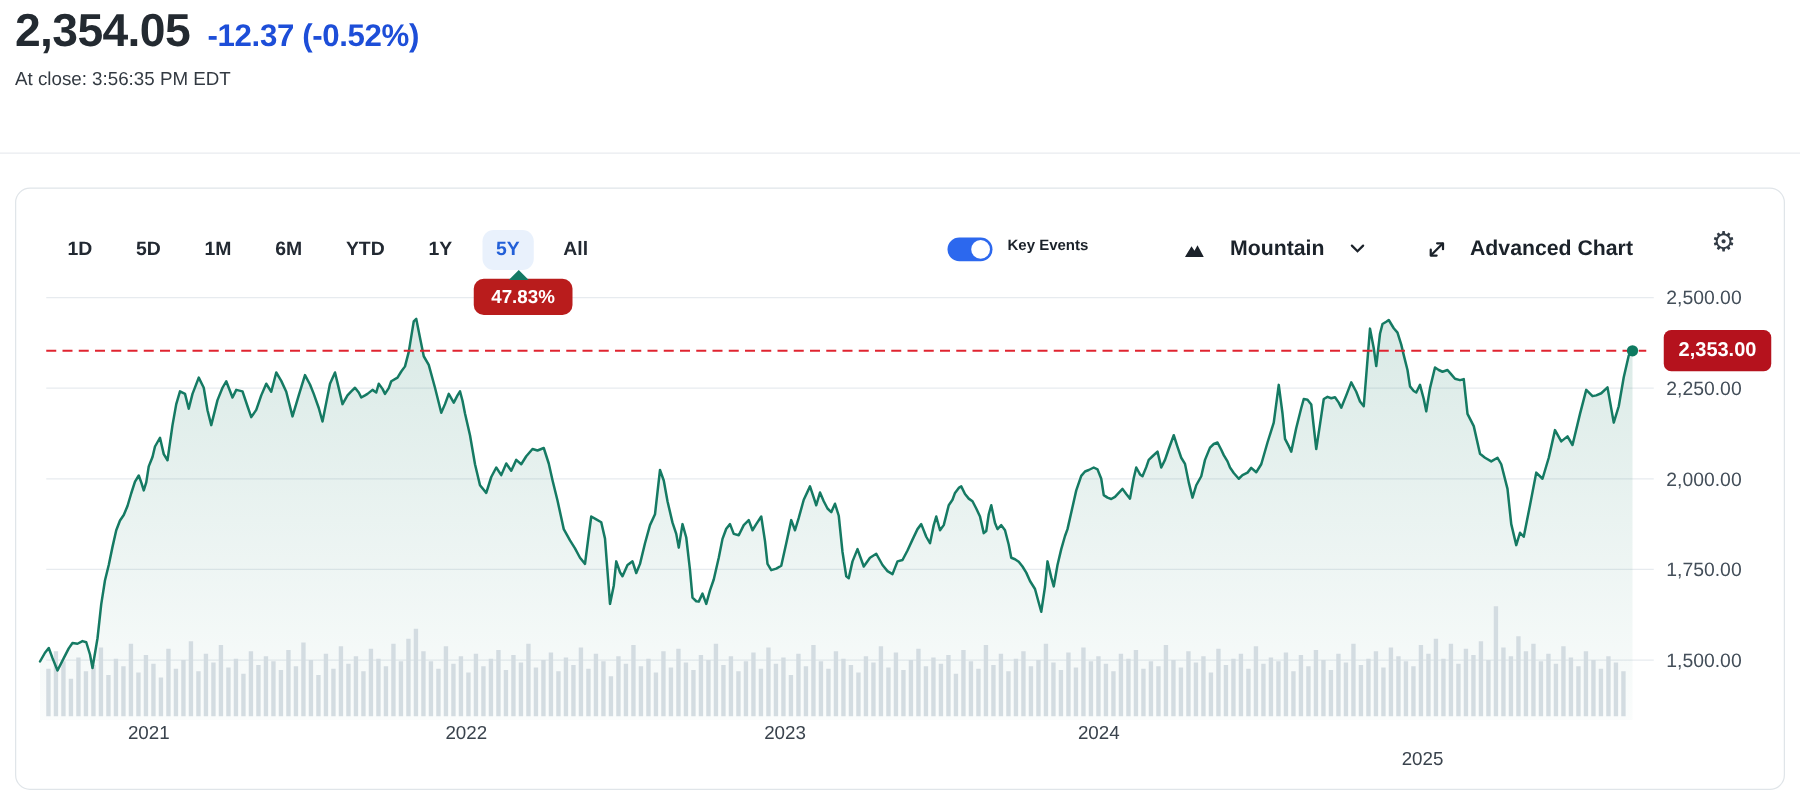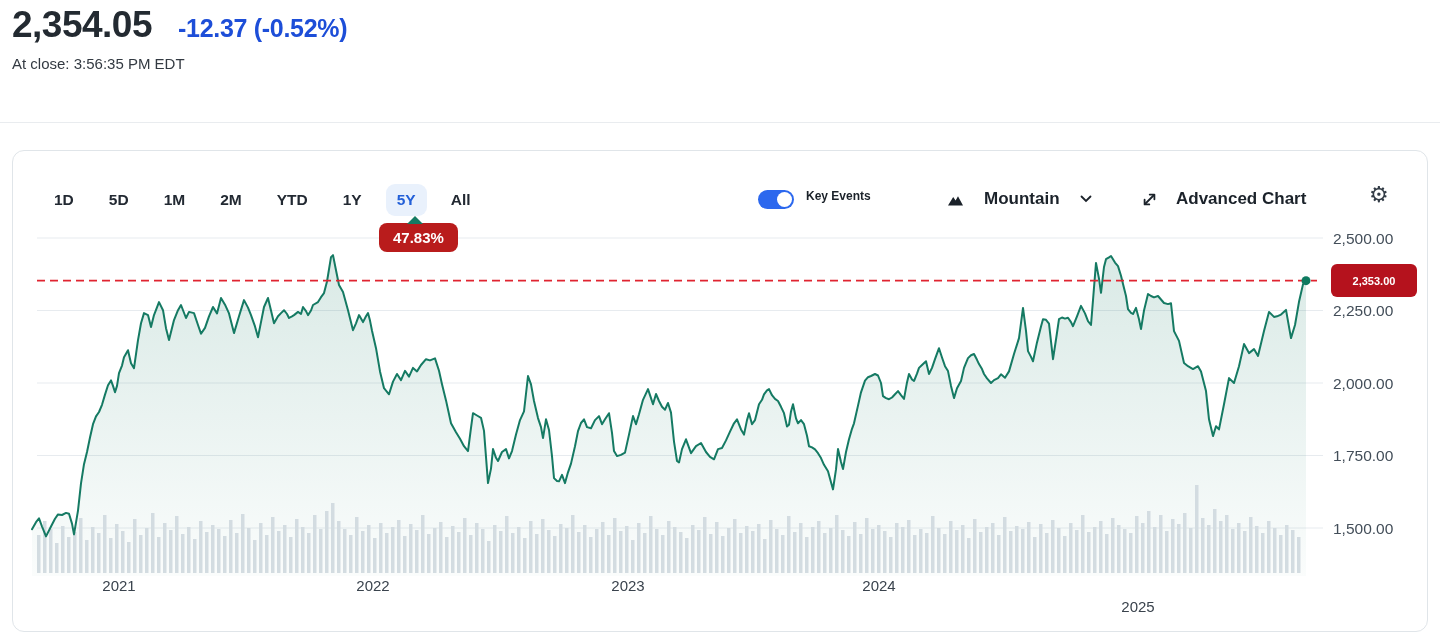--- a/index.html
+++ b/index.html
@@ -1,19 +1,19 @@
 <!DOCTYPE html>
 <html><head>
 <meta charset="utf-8">
 <style>
   html,body{margin:0;padding:0;background:#ffffff;}
   body{width:1440px;height:633px;overflow:hidden;position:relative;
        font-family:"Liberation Sans","DejaVu Sans",sans-serif;color:#232a31;}
   .hdr{position:absolute;left:12px;top:4px;}
-  .price-row{display:flex;align-items:baseline;gap:26px;}
+  .price-row{display:flex;align-items:baseline;gap:14px;}
   .price{font-size:37px;font-weight:800;letter-spacing:-0.5px;color:#232a31;}
   .change{font-size:25px;font-weight:800;color:#1d4ed8;letter-spacing:-0.3px;}
   .close-info{margin-top:9px;font-size:15px;color:#333a42;}
   .divider{position:absolute;left:0;top:122px;width:1440px;height:1px;background:#e9ecef;}
   .card{position:absolute;left:12px;top:150px;width:1414px;height:480px;
         border:1px solid #e0e5e9;border-radius:12px;background:#ffffff;}
   
   .tabs{position:absolute;left:30px;top:33px;display:flex;gap:13px;align-items:center;}
   .tab{font-size:15.5px;font-weight:700;color:#222932;padding:7px 11px;border-radius:9px;cursor:pointer;}
   .tab.active{color:#2360d8;background:#e9f1fc;}
@@ -29,21 +29,21 @@
   .adv{left:1128px;gap:18px;}
   .gear{position:absolute;left:1356px;top:33px;font-family:"DejaVu Sans",sans-serif;
         font-size:22px;color:#333c46;cursor:pointer;line-height:1;}
   
   .badge{position:absolute;left:366px;top:72px;background:#b91c1c;color:#ffffff;
          font-size:15px;font-weight:800;padding:6px 14px;border-radius:8px;}
   .badge:before{content:"";position:absolute;left:28px;top:-7px;border-left:8px solid transparent;
          border-right:8px solid transparent;border-bottom:8px solid #157a63;}
   
   .price-tag{position:absolute;left:1318px;top:113px;width:86px;height:33px;border-radius:6px;
-         background:#b5121d;color:#ffffff;font-size:11px;font-weight:700;
+         background:#b5121d;color:#ffffff;font-size:16px;font-weight:700;
          display:flex;align-items:center;justify-content:center;}
   #chart-svg{position:absolute;left:0;top:0;}
 </style>
 </head>
 <body>
 
 <div class="hdr">
   <div class="price-row">
     <span class="price">2,354.05</span>
     <span class="change">-12.37 (-0.52%)</span>
@@ -296,21 +296,21 @@
         <text x="615" y="440" fill="#3a434d" font-size="15" text-anchor="middle">2023</text>
         <text x="866" y="440" fill="#3a434d" font-size="15" text-anchor="middle">2024</text>
         <text x="1125" y="461" fill="#3a434d" font-size="15" text-anchor="middle">2025</text>
       </g>
     </svg>
 
   <div class="tabs">
     <span class="tab">1D</span>
     <span class="tab">5D</span>
     <span class="tab">1M</span>
-    <span class="tab">2M</span>
+    <span class="tab">6M</span>
     <span class="tab">YTD</span>
     <span class="tab">1Y</span>
     <span class="tab active">5Y</span>
     <span class="tab">All</span>
   </div>
 
   <div class="toggle">
     <div class="knob"></div>
   </div>
   <div class="kv-label">Key Events</div>

